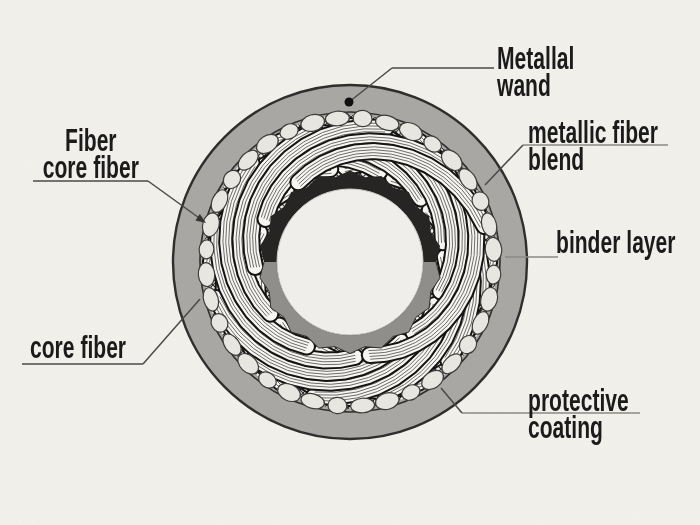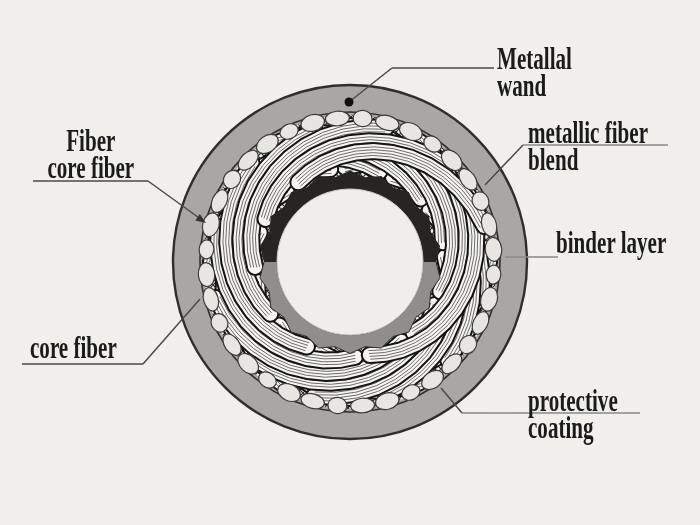--- a/index.html
+++ b/index.html
@@ -3,21 +3,21 @@
 <meta charset="utf-8">
 <style>
   :root{
     --bg:#f2f1ec; --label:#1b1b1b; --ring-gray:#a9a7a3; --ring-outline:#2e2e2c;
     --pebble:#e7e6e1; --pebble-line:#3c3c3a; --binder-dark:#262523; --binder-gray:#8f8e8a;
     --core:#efeeea; --leader:#4a4a48; --underline:#8a8a86;
   }
   html,body{margin:0;padding:0;}
   body{width:700px;height:525px;overflow:hidden;background:var(--bg);
        font-family:"Liberation Sans",sans-serif;}
-  .stage{position:relative;width:700px;height:491px;font-family:Liberation Serif, serif;}
+  .stage{position:relative;width:700px;height:491px;}
   svg.diagram{position:absolute;left:0;top:0;}
   .bg-rect{fill:var(--bg);}
   .outer-disc{fill:var(--ring-gray);stroke:none;}
   .ring-edge-outer{fill:none;stroke:var(--ring-outline);stroke-width:2.4;}
   .ring-edge-inner{fill:none;stroke:var(--ring-outline);stroke-width:1.6;}
   .core-circle{fill:var(--core);stroke:#c7c6c2;stroke-width:1;}
   .leader{stroke:var(--leader);stroke-width:1.5;fill:none;}
   .leader-thin{stroke:var(--underline);stroke-width:1.3;fill:none;}
   .wand-dot{fill:#101010;}
   .arrow{fill:#333330;}

